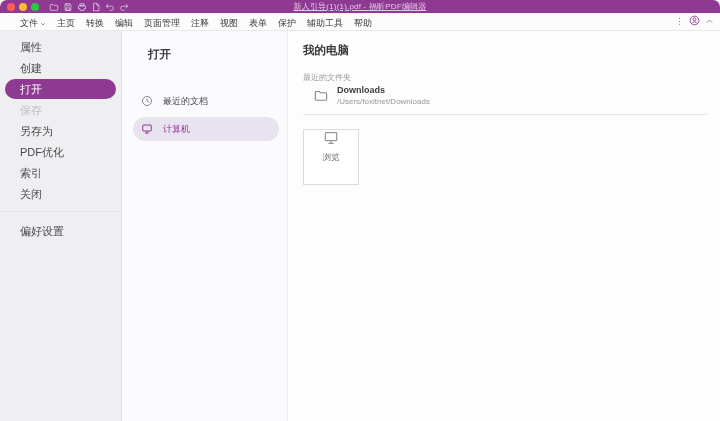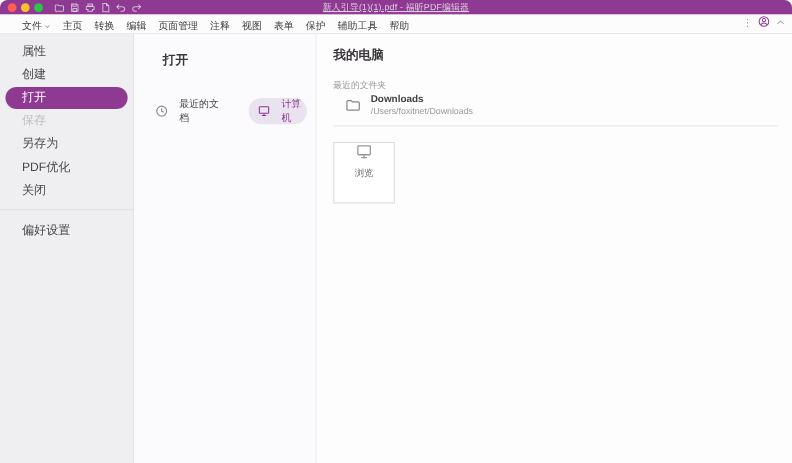--- a/index.html
+++ b/index.html
@@ -36,21 +36,21 @@
   
   .sidebar{width:122px;flex:none;background:#efeef0;border-right:1px solid #e3e1e3;padding-top:6px;box-sizing:border-box;font-size:11px;color:#4b484b;}
   .side-item{height:20px;line-height:20px;padding-left:20px;margin-bottom:1px;white-space:nowrap;}
   .side-item.selected{background:#8e3a92;color:#ffffff;margin-left:5px;margin-right:5px;padding-left:15px;border-radius:10px;}
   .side-item.disabled{color:#c2bec2;}
   .side-divider{border-top:1px solid #e4e2e4;margin:7px 0 9px 0;}
 
   
   .middle{width:166px;flex:none;background:#fbfafc;border-right:1px solid #eceaec;box-sizing:border-box;}
   .middle-header{font-size:11.5px;font-weight:600;color:#3a373a;padding:16px 0 0 26px;}
-  .mid-list{margin-top:27px;display:flex;gap:4px;}
+  .mid-list{margin-top:27px;display:flex;flex-direction:column;gap:4px;}
   .mid-item{height:24px;margin:0 8px 0 11px;border-radius:12px;display:flex;align-items:center;padding-left:8px;gap:10px;font-size:9px;color:#4b484b;}
   .mid-item .mi-icon{display:flex;color:#8a878a;}
   .mid-item.selected{background:#e9e2ef;color:#8e3a92;}
   .mid-item.selected .mi-icon{color:#8e3a92;}
 
   
   .main{flex:1;background:#fdfdfd;box-sizing:border-box;padding:12px 13px 0 15px;}
   .main-header{font-size:11.5px;font-weight:600;color:#3a373a;}
   .recent-label{margin-top:14px;font-size:8px;color:#9a979a;}
   .folder-row{margin-top:2px;display:flex;align-items:center;padding-left:10px;gap:8px;}
@@ -148,20 +148,21 @@
 
   <div class="content">
 
     <aside class="sidebar">
       <div class="side-item">属性</div>
       <div class="side-item">创建</div>
       <div class="side-item selected">打开</div>
       <div class="side-item disabled">保存</div>
       <div class="side-item">另存为</div>
       <div class="side-item">PDF优化</div>
+      <div class="side-item">索引</div>
       <div class="side-item">关闭</div>
       <div class="side-divider"></div>
       <div class="side-item">偏好设置</div>
     </aside>
 
     <section class="middle">
       <div class="middle-header">打开</div>
       <div class="mid-list">
         <div class="mid-item">
           <span class="mi-icon">

